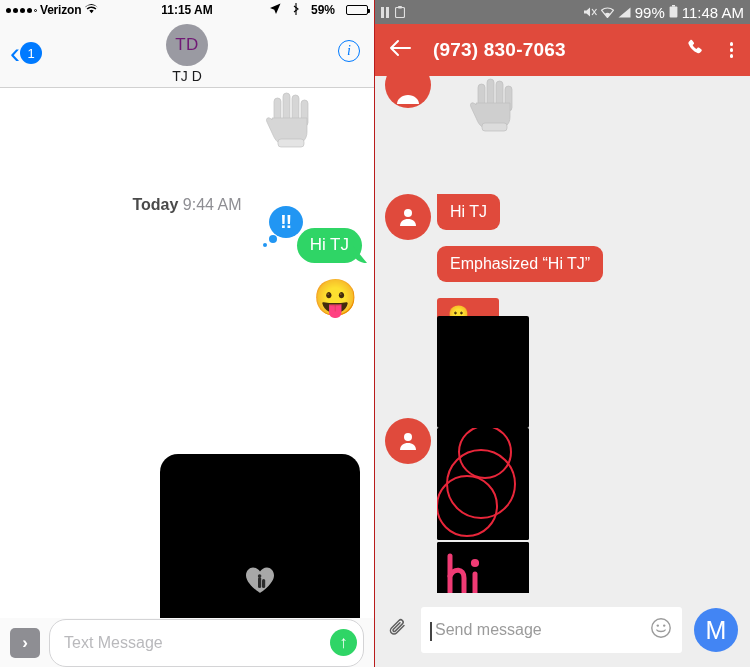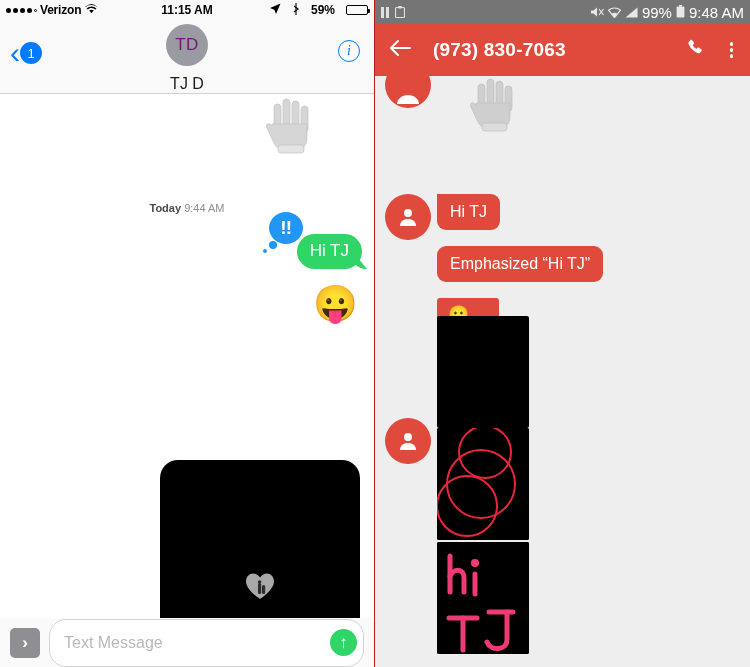--- a/index.html
+++ b/index.html
@@ -73,40 +73,40 @@
   .ios-contact {
     display: flex; flex-direction: column; align-items: center;
     padding-top: 4px;
   }
   .ios-avatar {
     width: 42px; height: 42px; border-radius: 50%;
     background: #9a9aa2; color: #701a75;
     display: flex; align-items: center; justify-content: center;
     font-size: 17px; letter-spacing: 0.3px;
   }
-  .ios-contact-name { font-size: 16px; color: #1c1c1e; margin-top: 9px; }
+  .ios-contact-name { font-size: 14px; color: #1c1c1e; margin-top: 2px; }
   .ios-info {
     position: absolute; right: 14px; top: 20px;
     width: 22px; height: 22px; border-radius: 50%;
     border: 1.6px solid #007aff; color: #007aff;
     display: flex; align-items: center; justify-content: center;
     font-size: 14px; font-style: italic; font-family: "Liberation Serif", serif;
   }
 
   .ios-thread {
     flex: 1 1 auto; position: relative; background: #fff;
     padding: 0 12px; overflow: hidden;
   }
   .glove-ios {
     position: absolute; left: 262px; top: 4px;
     width: 60px; height: 66px;
   }
   .ios-time-sep {
     position: absolute; top: 108px; left: 0; right: 0;
-    text-align: center; font-size: 11px; color: #8e8e93;
+    text-align: center; font-size: 16px; color: #8e8e93;
   }
   .ios-time-sep b { color: #4a4a4a; font-weight: bold; }
   .bubble-row { position: absolute; right: 12px; }
   .green-bubble {
     background: #2fd566; color: #fff; font-size: 17px;
     padding: 7px 13px 8px; border-radius: 18px;
     position: relative; display: inline-block;
   }
   .green-bubble::after {
     content: ""; position: absolute; right: -5px; bottom: 0;
@@ -376,21 +376,21 @@
               <path d="M12.5 10.5H0.5L12.5 0.5Z" fill="#e8e8e8"></path>
             </svg>
         </span>
         <span>99%</span>
         <span>
           <svg width="9" height="13" viewBox="0 0 9 13">
               <rect x="3" y="0" width="3" height="1.6" fill="#e8e8e8"></rect>
               <rect x="0.6" y="1.4" width="7.8" height="11" rx="1" fill="#e8e8e8"></rect>
             </svg>
         </span>
-        <span>9:48 AM</span>
+        <span>11:48 AM</span>
       </div>
     </div>
 
     <div class="and-appbar">
       <span>
         <svg width="22" height="18" viewBox="0 0 22 18">
             <path d="M21 9H2M9 2 2 9l7 7" stroke="#fff" stroke-width="2" fill="none" stroke-linecap="round" stroke-linejoin="round"></path>
           </svg>
       </span>
       <span class="and-title">(973) 830-7063</span>
@@ -478,14 +478,33 @@
             <path d="M12 76h28"></path>
             <path d="M26 76v32"></path>
             <path d="M70 70v28c0 10-16 12-20 2"></path>
             <path d="M52 70h24"></path>
           </g>
         </svg>
       </div>
 
     </div>
 
+    <div class="and-inputbar">
+      <span>
+        <svg width="22" height="22" viewBox="0 0 22 22">
+            <path d="M17 8.5 9.5 16a3.5 3.5 0 0 1-5-5l7.5-7.5a2.4 2.4 0 0 1 3.4 3.4L8 14.3a1.3 1.3 0 0 1-1.8-1.8L13 5.7" stroke="#5f5f5f" stroke-width="1.5" fill="none" stroke-linecap="round"></path>
+          </svg>
+      </span>
+      <div class="and-field">
+        <span class="and-placeholder">Send message<i class="caret"></i></span>
+        <span>
+          <svg width="22" height="22" viewBox="0 0 22 22">
+              <circle cx="11" cy="11" r="9.2" fill="none" stroke="#9b9b9b" stroke-width="1.4"></circle>
+              <circle cx="7.8" cy="8.6" r="1.2" fill="#9b9b9b"></circle>
+              <circle cx="14.2" cy="8.6" r="1.2" fill="#9b9b9b"></circle>
+              <path d="M6.8 13c1.2 2 7.2 2 8.4 0" stroke="#9b9b9b" stroke-width="1.4" fill="none" stroke-linecap="round"></path>
+            </svg>
+        </span>
+      </div>
+      <div class="and-mbtn">M</div>
+    </div>
   </div>
 </div>
 
 </body></html>

